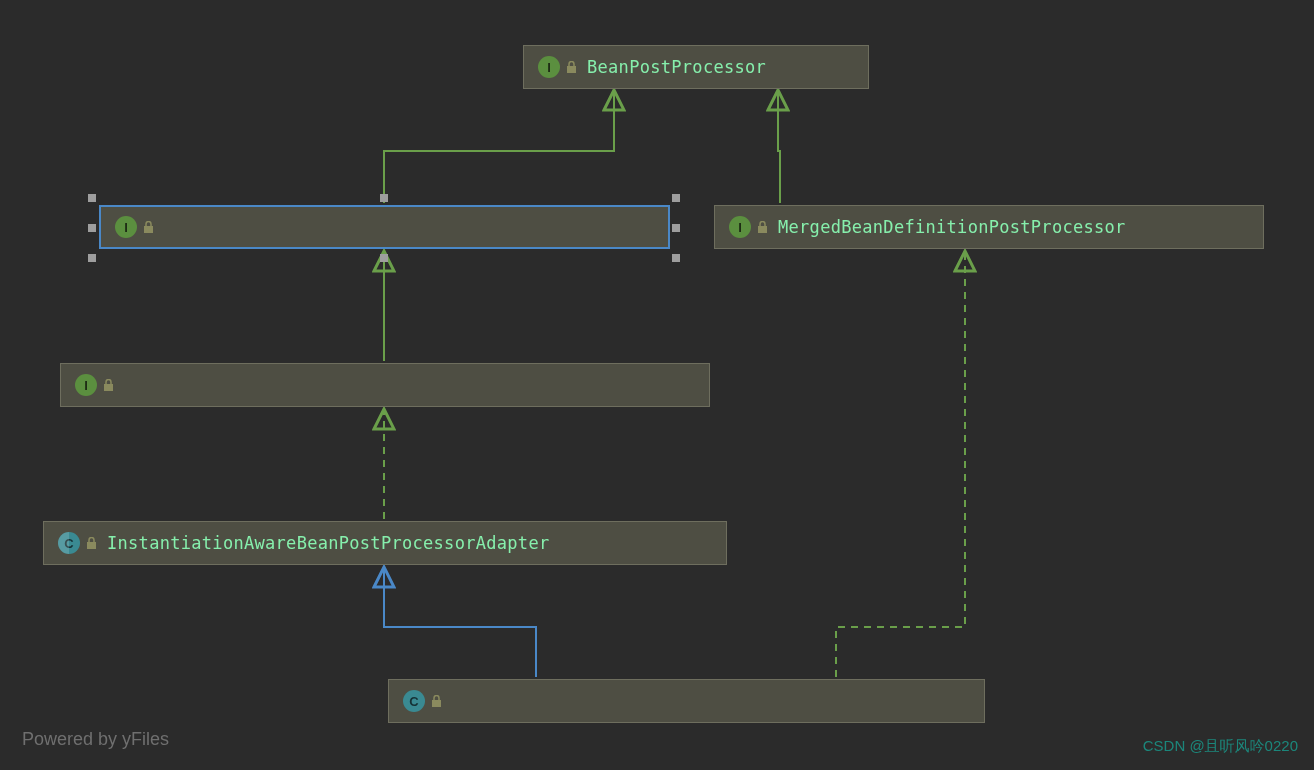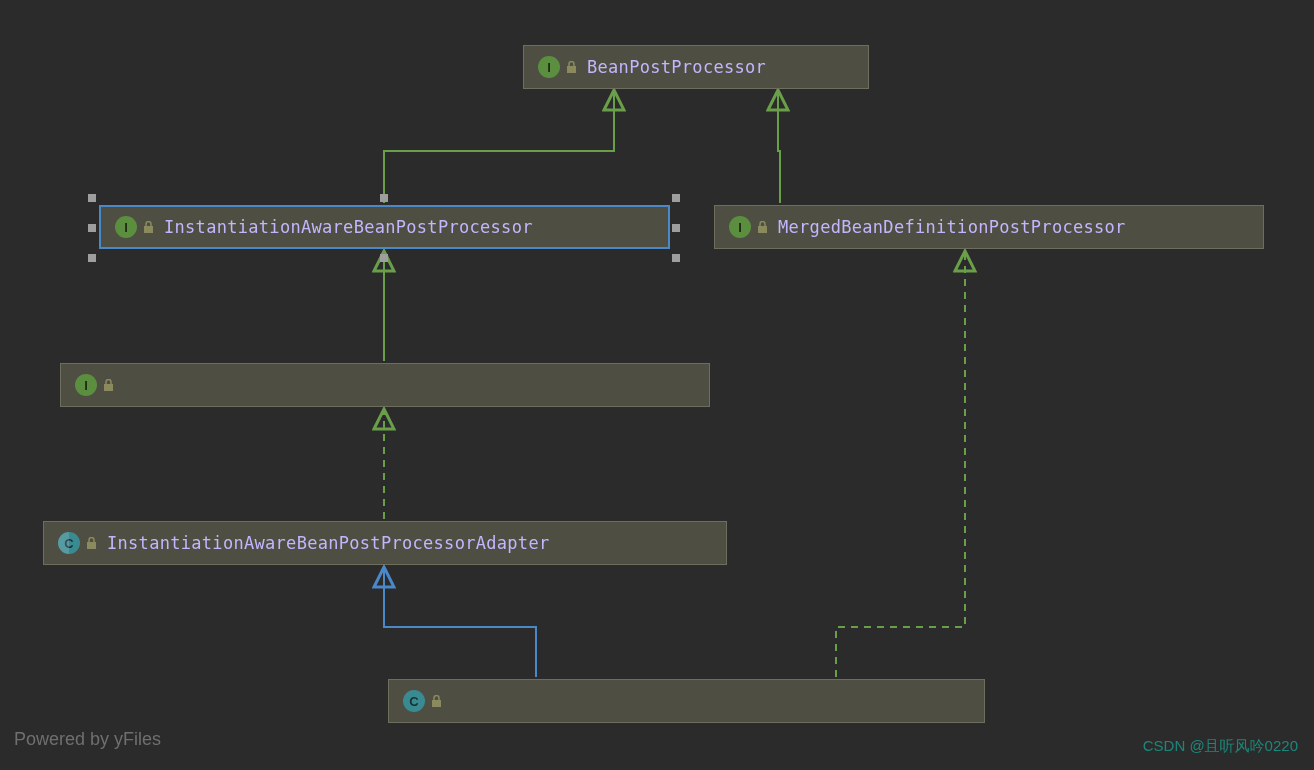--- a/index.html
+++ b/index.html
@@ -46,21 +46,21 @@
       border-radius: 11px 0 0 11px;
     }
     .icon-class { background: #3a8a92; color: #163236; }
     .lock-icon {
       width: 11px;
       height: 12px;
       margin-right: 10px;
       flex-shrink: 0;
     }
     .node-label {
-      color: #c4b5fd;
+      color: #86efac;
       font-size: 17px;
       white-space: nowrap;
       letter-spacing: 0.3px;
     }
     .selection-handle {
       position: absolute;
       width: 8px;
       height: 8px;
       background: #9e9e9e;
     }
@@ -128,21 +128,20 @@
     </svg>
   <span class="node-label">BeanPostProcessor</span>
 </div>
 
 <div class="node selected" style="left:99px; top:205px; width:571px;">
   <div class="icon-circle icon-interface">I</div>
   <svg class="lock-icon" viewBox="0 0 11 12">
       <rect x="1" y="5" width="9" height="7" fill="#8a8a5e"></rect>
       <path d="M3 5 V3 a2.5 2.5 0 0 1 5 0 V5" fill="none" stroke="#8a8a5e" stroke-width="1.5"></path>
     </svg>
-  <span class="node-label">InstantiationAwareBeanPostProcessor</span>
 </div>
 
 <div class="node" style="left:714px; top:205px; width:550px;">
   <div class="icon-circle icon-interface">I</div>
   <svg class="lock-icon" viewBox="0 0 11 12">
       <rect x="1" y="5" width="9" height="7" fill="#8a8a5e"></rect>
       <path d="M3 5 V3 a2.5 2.5 0 0 1 5 0 V5" fill="none" stroke="#8a8a5e" stroke-width="1.5"></path>
     </svg>
   <span class="node-label">MergedBeanDefinitionPostProcessor</span>
 </div>
@@ -165,14 +164,14 @@
 </div>
 
 <div class="node" style="left:388px; top:679px; width:597px;">
   <div class="icon-circle icon-class">C</div>
   <svg class="lock-icon" viewBox="0 0 11 12">
       <rect x="1" y="5" width="9" height="7" fill="#8a8a5e"></rect>
       <path d="M3 5 V3 a2.5 2.5 0 0 1 5 0 V5" fill="none" stroke="#8a8a5e" stroke-width="1.5"></path>
     </svg>
 </div>
 
-<div class="footer-text" style="left:14px; bottom:20px;">Powered by yFiles</div>
+<div class="footer-text" style="left:22px; bottom:20px;">Powered by yFiles</div>
 <div class="watermark" style="right:16px; bottom:14px;">CSDN @且听风吟0220</div>
 
 </body></html>

